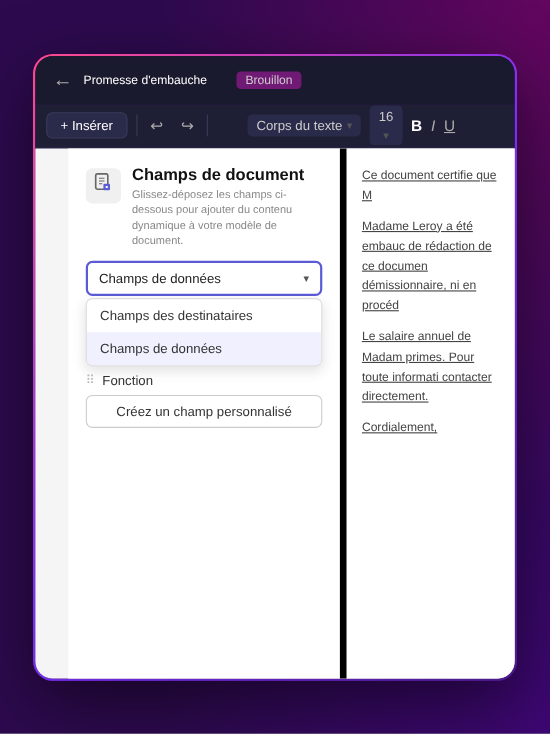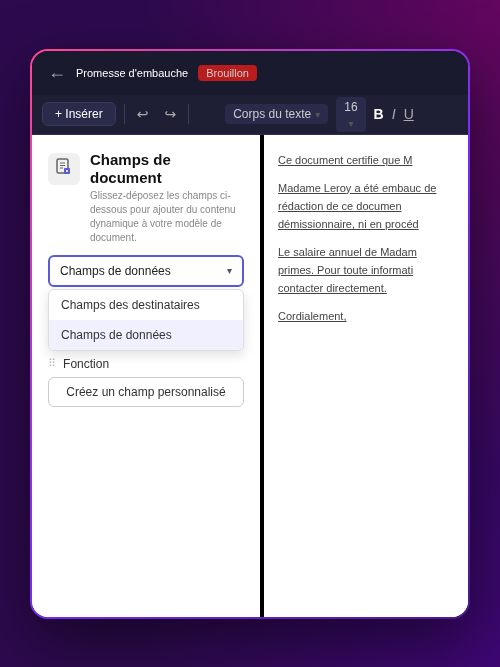--- a/index.html
+++ b/index.html
@@ -53,25 +53,26 @@
       cursor: pointer;
     }
 
     .title-text {
       color: #fff;
       font-size: 11px;
       font-weight: 500;
     }
 
     .draft-badge {
-      background: #b91c1c;
+      background: #701a75;
       color: #ccc;
       font-size: 11px;
       padding: 2px 8px;
       border-radius: 4px;
+      margin-left: 17px;
     }
 
     
     .toolbar {
       background: #1e1e35;
       height: 40px;
       display: flex;
       align-items: center;
       padding: 0 10px;
       gap: 8px;
@@ -136,27 +137,28 @@
 
     
     .main-content {
       display: flex;
       height: calc(100% - 84px);
       background: #f5f5f5;
     }
 
     
     .left-panel {
-      width: 232px;
+      width: 253px;
       background: #fff;
-      border-right: 4px solid #000000;
+      border-right: 6px solid #000000;
       padding: 16px;
       overflow: visible;
       position: relative;
       z-index: 10;
+      margin-left: 30px;
     }
 
     .panel-header {
       display: flex;
       align-items: flex-start;
       gap: 10px;
       margin-bottom: 10px;
     }
 
     .panel-icon-wrap {

